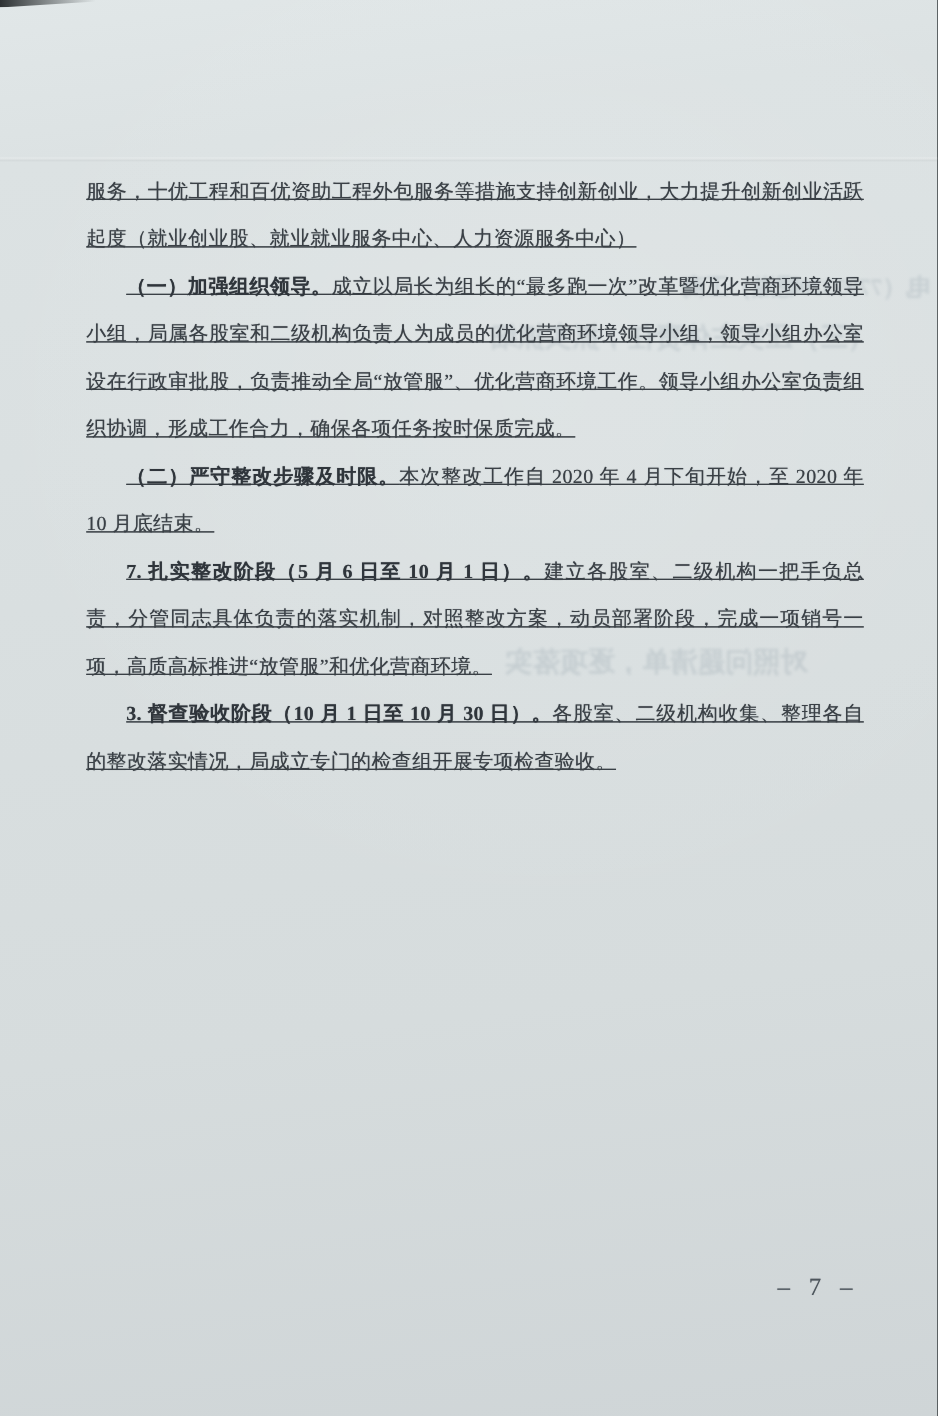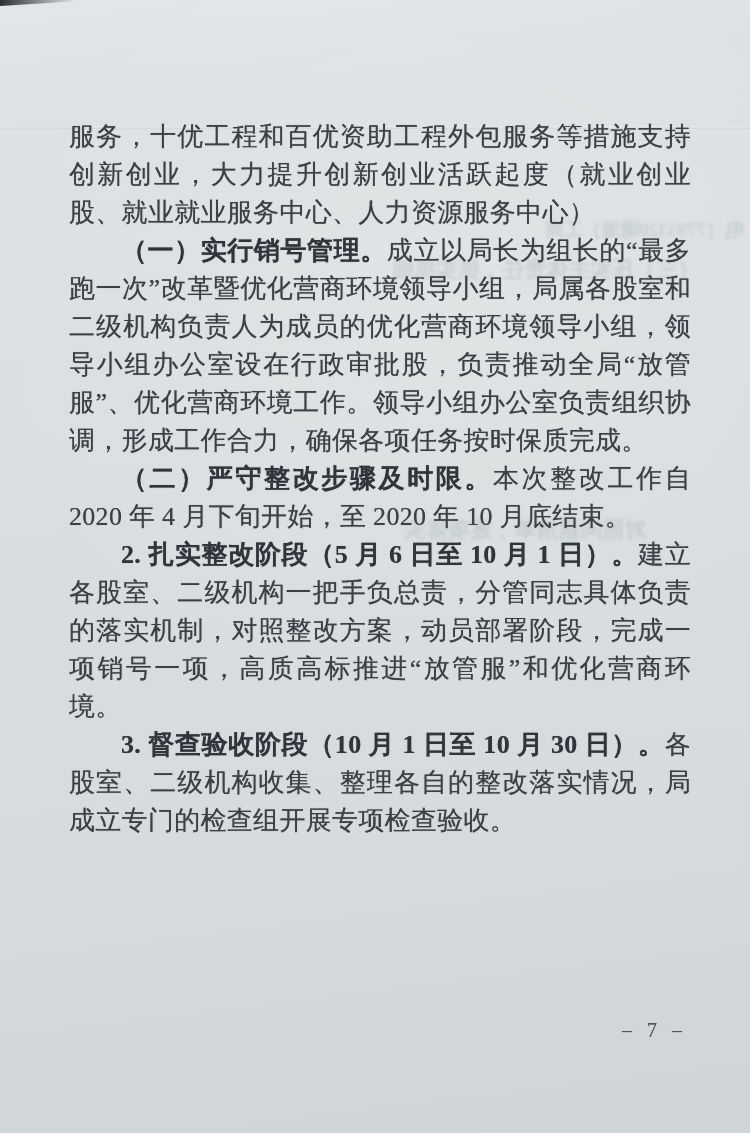--- a/index.html
+++ b/index.html
@@ -17,24 +17,25 @@
   .corner-shadow{
     position:absolute;top:0;left:0;width:96px;height:6px;
     background:linear-gradient(to right, rgba(35,39,41,0.95), rgba(35,39,41,0) 80%);
     clip-path:polygon(0 0,100% 0,0 100%);
   }
   .crease{
     position:absolute;top:126px;left:0;right:0;height:3px;
     background:linear-gradient(to bottom, rgba(255,255,255,0.30), rgba(75,85,90,0.08));
   }
   .content{
-    position:absolute;left:69px;top:118px;width:622px;
-    font-size:26px;line-height:38px;color:#3a4046;
+    position:absolute;left:69px;top:135px;width:622px;
+    font-size:16px;line-height:38px;color:#3a4046;
     text-align:justify;letter-spacing:0.3px;
     text-shadow:0 0 0.7px rgba(58,64,70,0.65);
+    text-decoration:underline;
   }
   .content p{margin:0;text-indent:2em;}
   .content p.continuation{text-indent:0;}
   .content p.heading{font-weight:bold;color:#2e343a;}
   .lead{font-weight:bold;color:#2f353b;}
   .ghost{
     position:absolute;white-space:nowrap;
     transform:scaleX(-1);
     filter:blur(1.4px);opacity:0.15;
     color:#53697a;font-weight:bold;
@@ -58,26 +59,26 @@
 
   <div class="ghost ghost-a">电（7795320嗯滋）工商</div>
   <div class="ghost ghost-b">（三）压实主体责任，抓实抓细</div>
   <div class="ghost ghost-c">对照问题清单，逐项落实</div>
 
   <div class="content">
 
     <p class="continuation">服务，十优工程和百优资助工程外包服务等措施支持创新创业，大力提升创新创业活跃起度（就业创业股、就业就业服务中心、人力资源服务中心）</p>
 
 
-    <p><b class="lead">（一）实行销号管理。</b><span>成立以局长为组长的“最多跑一次”改革暨优化营商环境领导小组，局属各股室和二级机构负责人为成员的优化营商环境领导小组，领导小组办公室设在行政审批股，负责推动全局“放管服”、优化营商环境工作。领导小组办公室负责组织协调，形成工作合力，确保各项任务按时保质完成。</span></p>
+    <p><b class="lead">（一）加强组织领导。</b><span>成立以局长为组长的“最多跑一次”改革暨优化营商环境领导小组，局属各股室和二级机构负责人为成员的优化营商环境领导小组，领导小组办公室设在行政审批股，负责推动全局“放管服”、优化营商环境工作。领导小组办公室负责组织协调，形成工作合力，确保各项任务按时保质完成。</span></p>
 
     <p><b class="lead">（二）严守整改步骤及时限。</b><span>本次整改工作自 2020 年 4 月下旬开始，至 2020 年 10 月底结束。</span></p>
 
 
-    <p><b class="lead">2. 扎实整改阶段（5 月 6 日至 10 月 1 日）。</b><span>建立各股室、二级机构一把手负总责，分管同志具体负责的落实机制，对照整改方案，动员部署阶段，完成一项销号一项，高质高标推进“放管服”和优化营商环境。</span></p>
+    <p><b class="lead">7. 扎实整改阶段（5 月 6 日至 10 月 1 日）。</b><span>建立各股室、二级机构一把手负总责，分管同志具体负责的落实机制，对照整改方案，动员部署阶段，完成一项销号一项，高质高标推进“放管服”和优化营商环境。</span></p>
 
     <p><b class="lead">3. 督查验收阶段（10 月 1 日至 10 月 30 日）。</b><span>各股室、二级机构收集、整理各自的整改落实情况，局成立专门的检查组开展专项检查验收。</span></p>
 
   </div>
 
   <div class="page-num">– 7 –</div>
 
 </div>
 
 </body></html>

